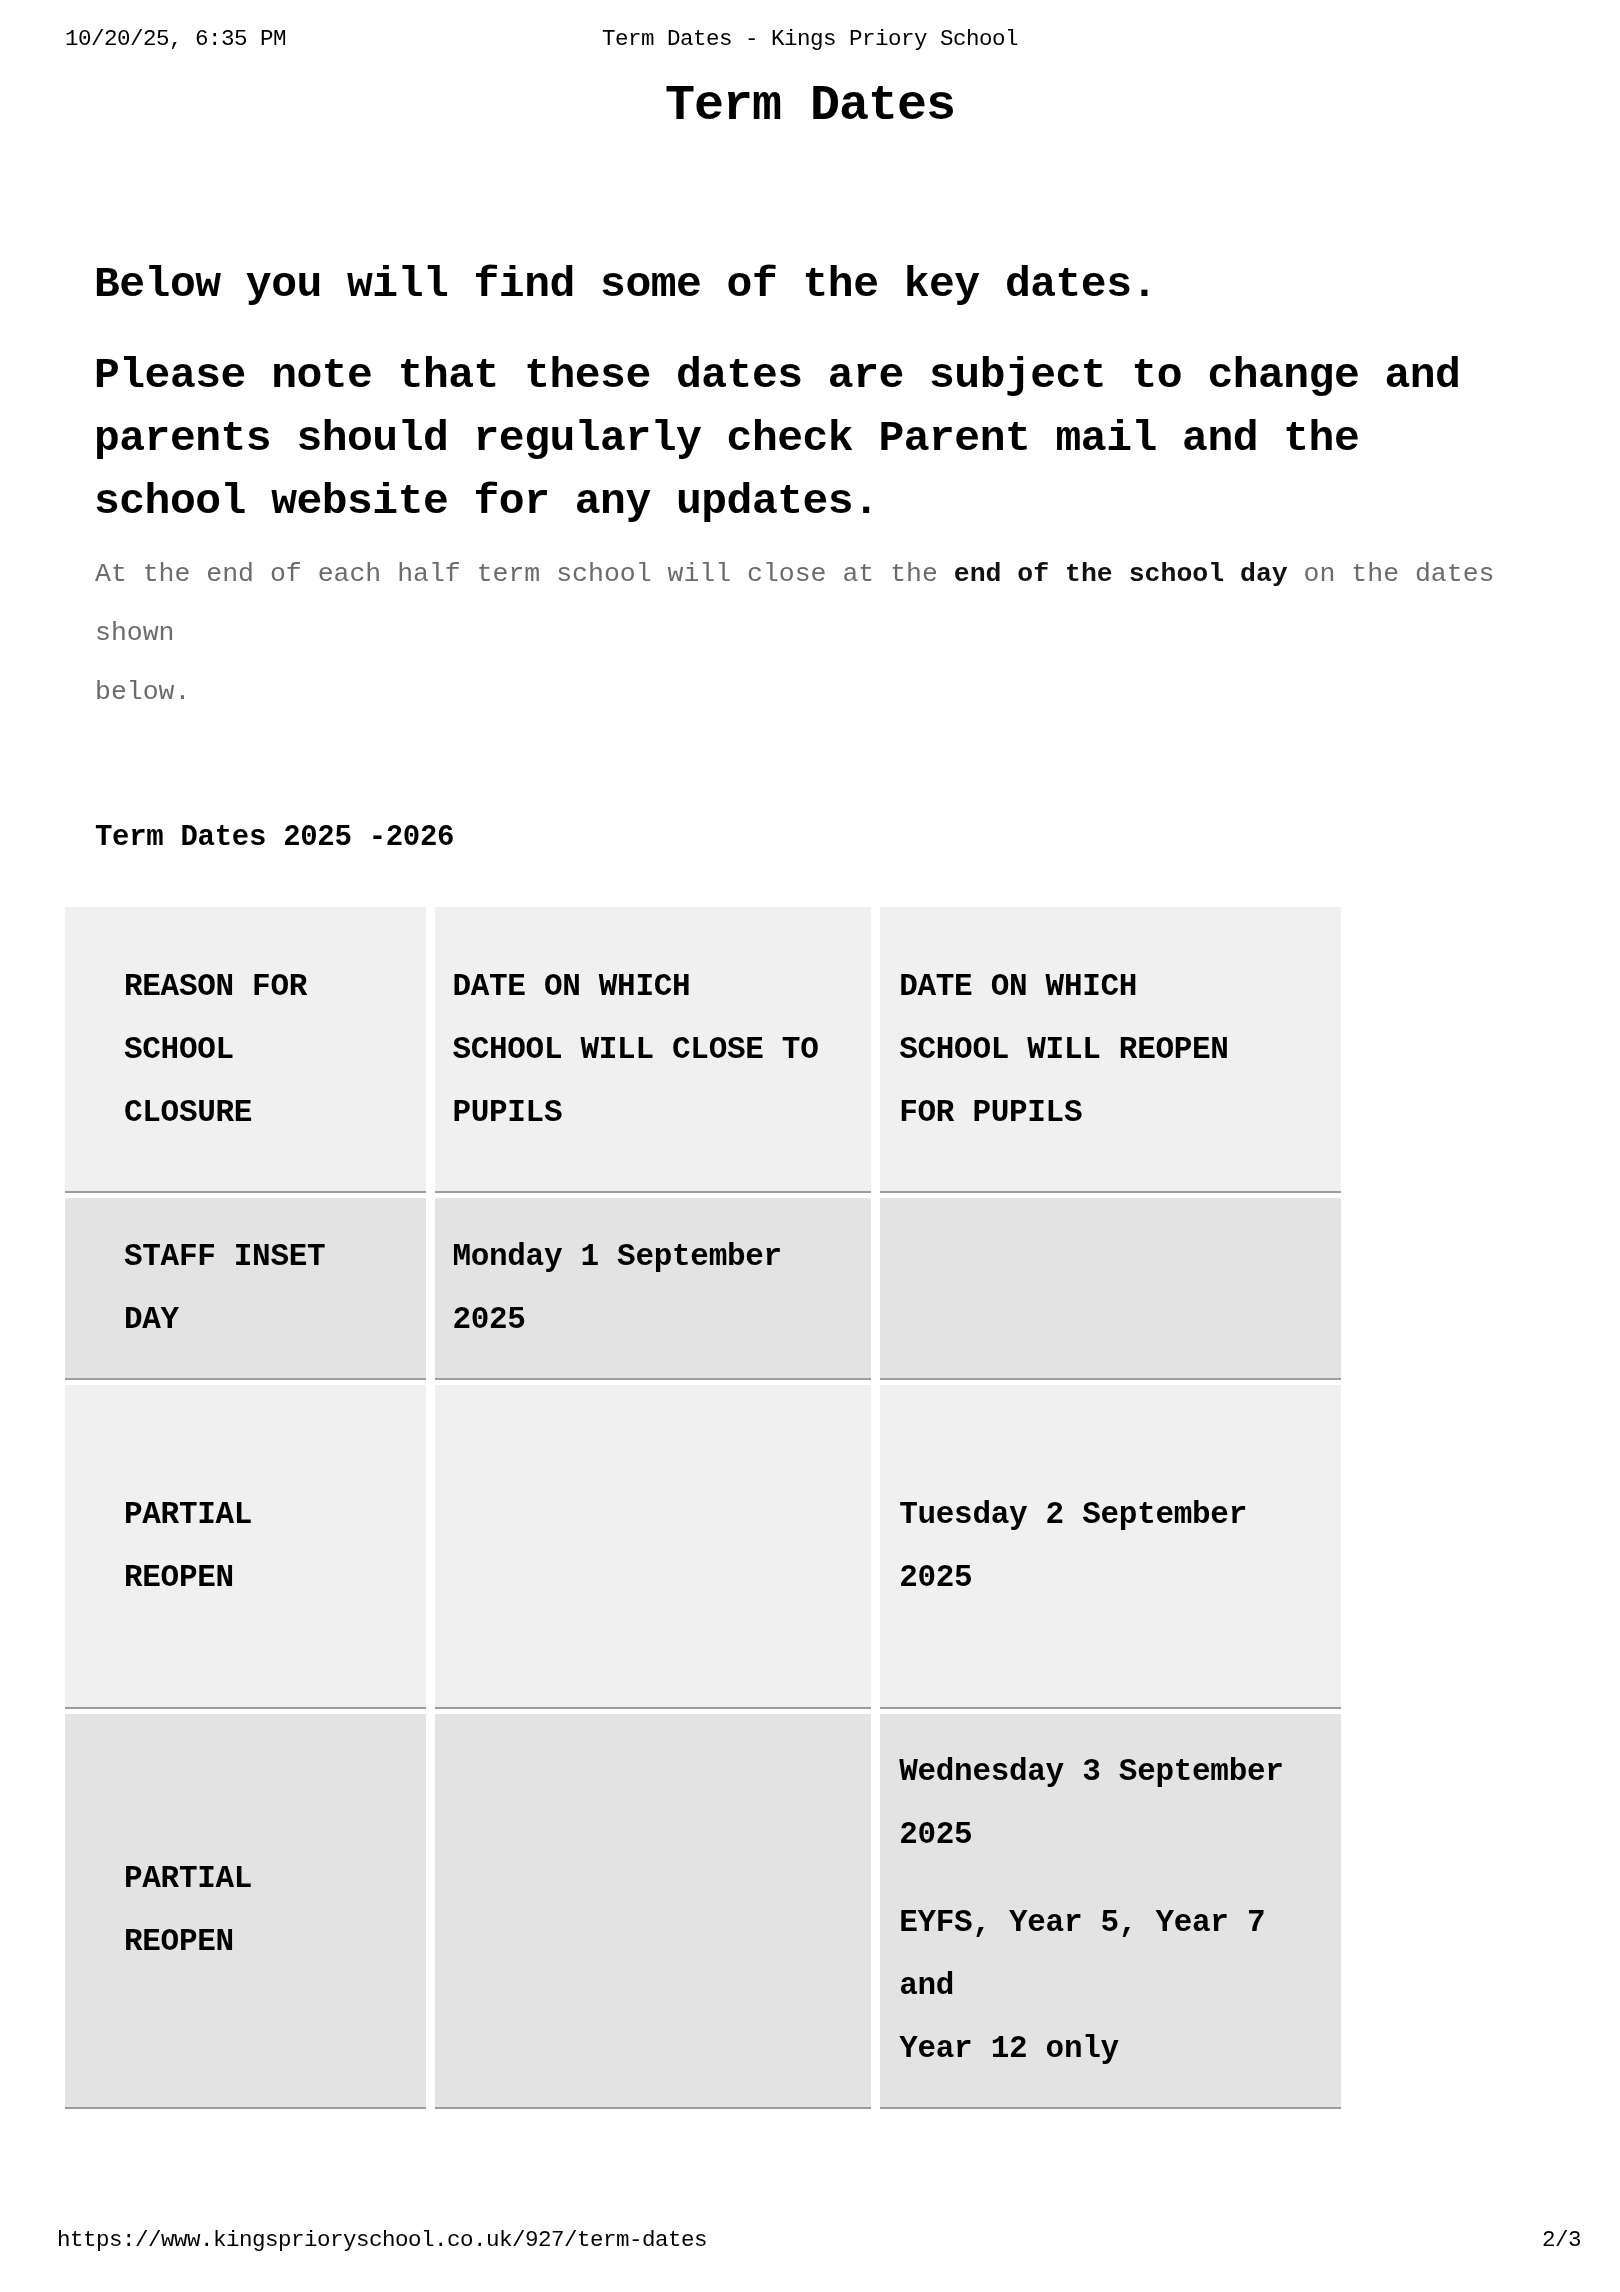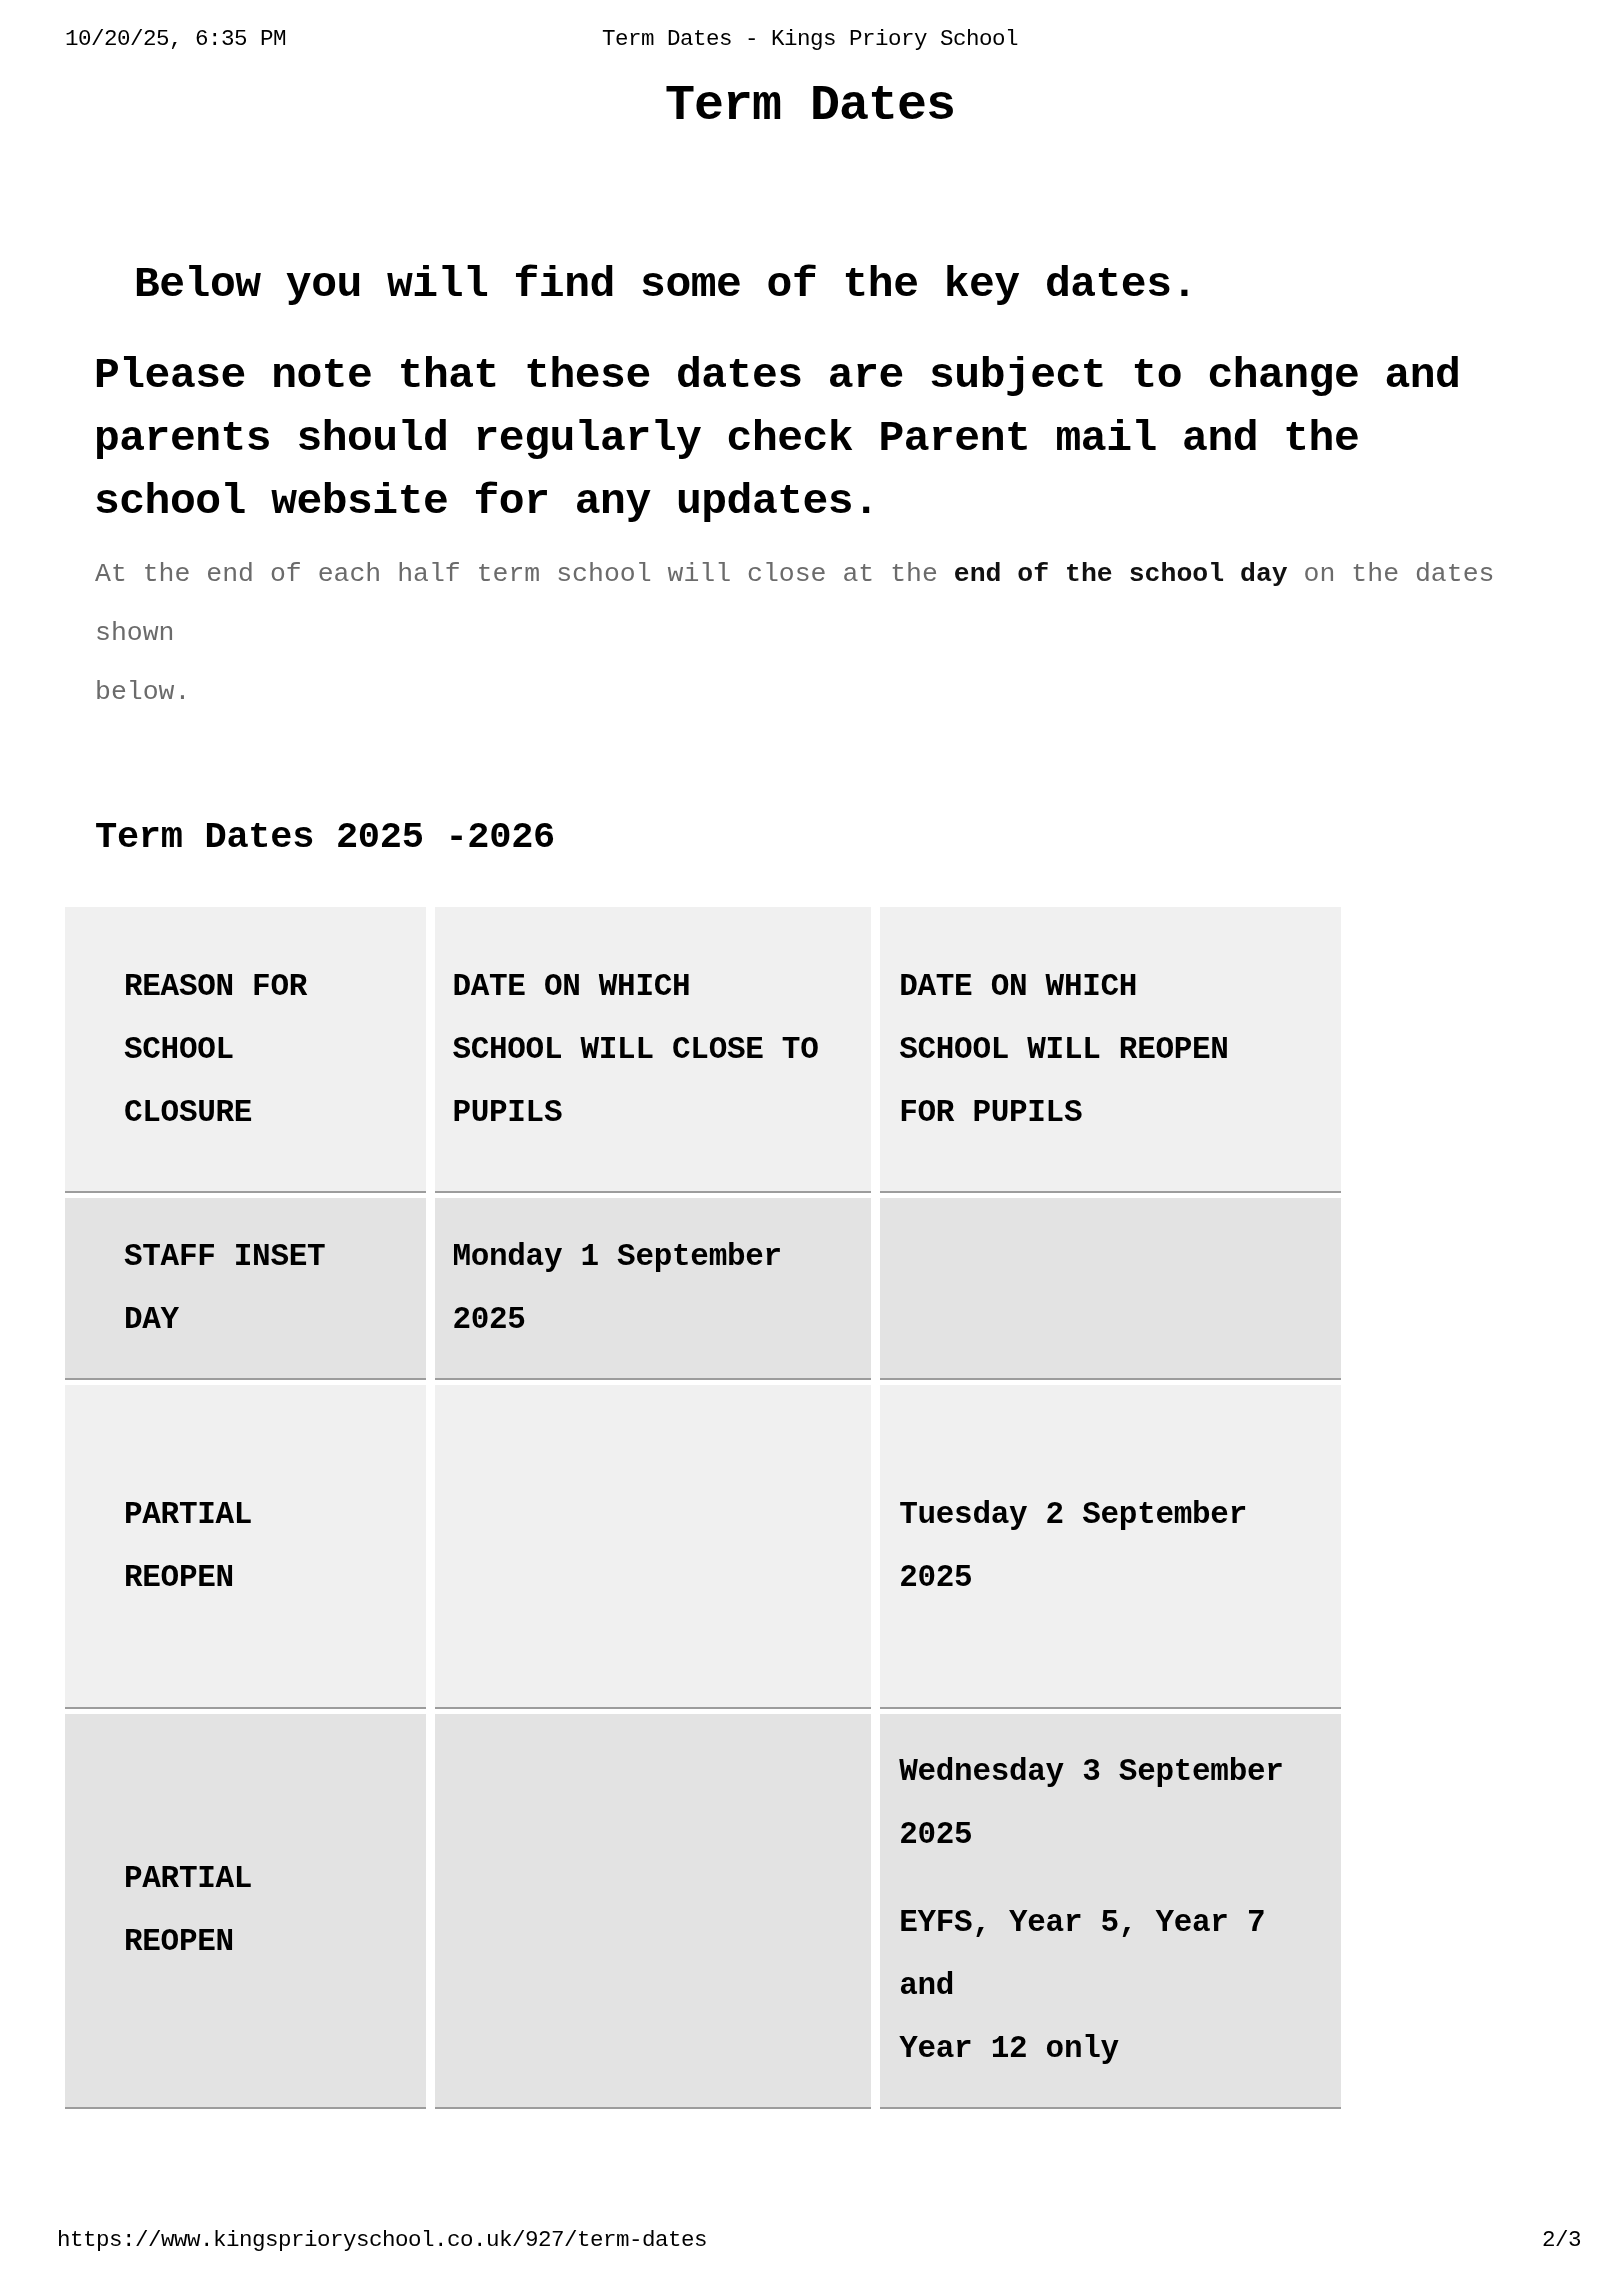--- a/index.html
+++ b/index.html
@@ -47,34 +47,34 @@
   h2.doc-h2 {
     position: absolute;
     left: 94px; right: 59px;
     font-size: 43px;
     font-weight: 700;
     letter-spacing: -0.5px;
     line-height: 63px;
     white-space: pre-line;
     color: #000;
   }
-  h2.intro  { top: 253px; margin-left: 40px; }
+  h2.intro  { top: 253px; }
   h2.notice { top: 344px; }
   p.closure-note {
     position: absolute;
     top: 545px; left: 95px; right: 78px;
     font-size: 26.5px;
     line-height: 59px;
     color: #6b6b6b;
   }
   p.closure-note strong { color: #111; font-weight: 700; }
   h3.section-heading {
     position: absolute;
     top: 815px; left: 95px;
-    font-size: 37px;
+    font-size: 29px;
     font-weight: 700;
     line-height: 45px;
     letter-spacing: -0.3px;
   }
 
   
   .term-table {
     position: absolute;
     top: 907px; left: 65px;
     display: grid;

